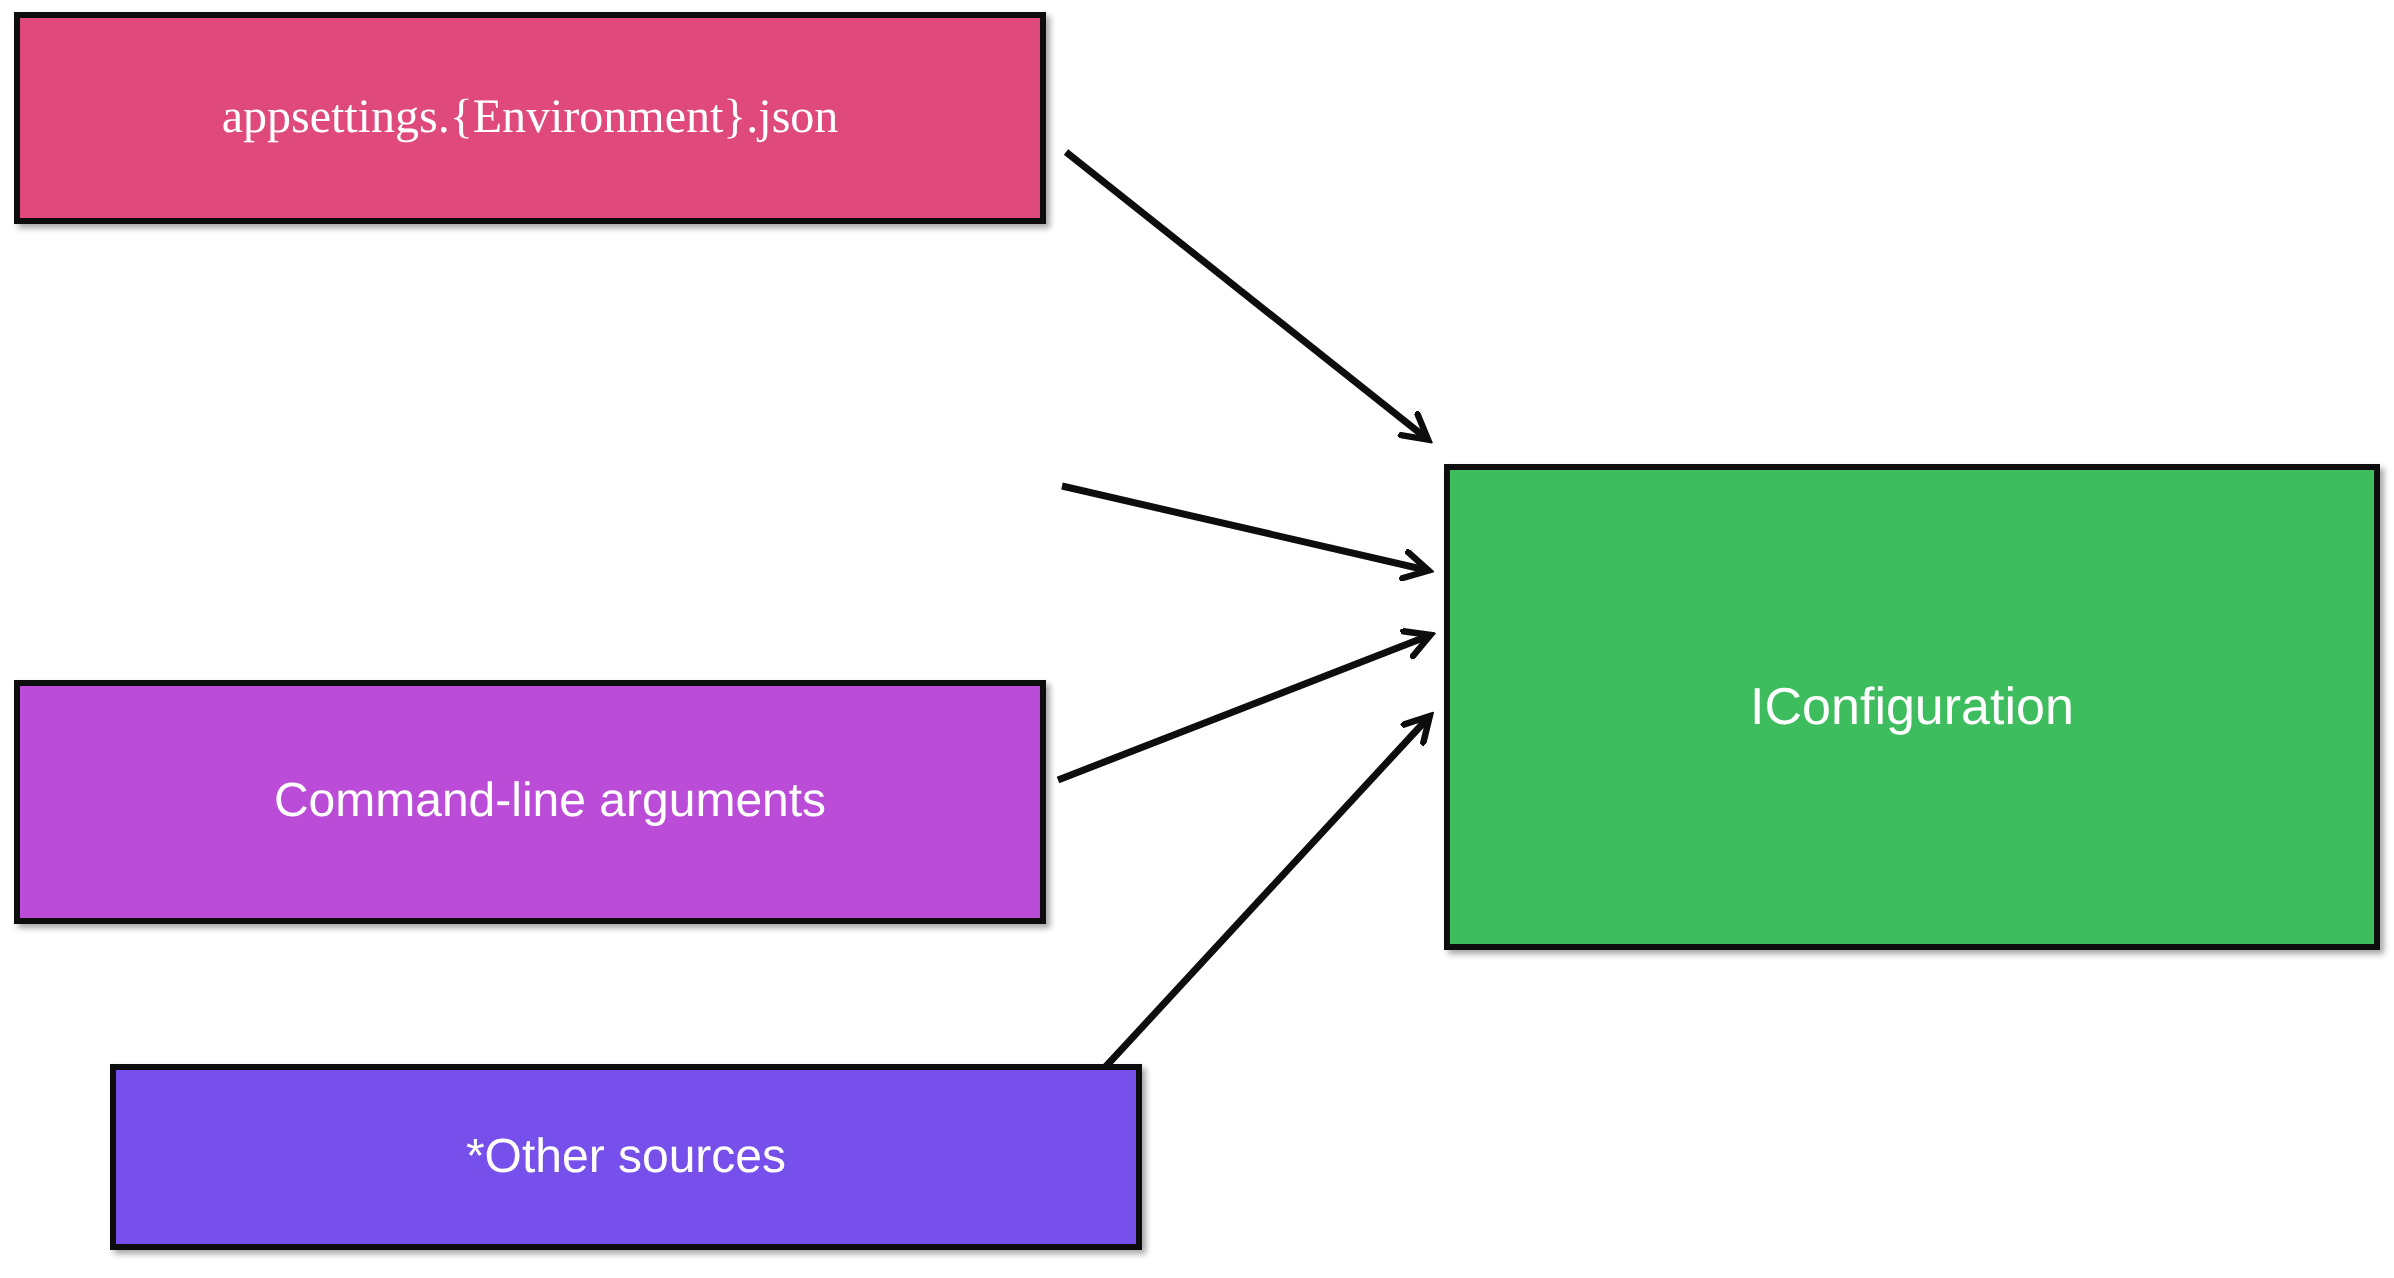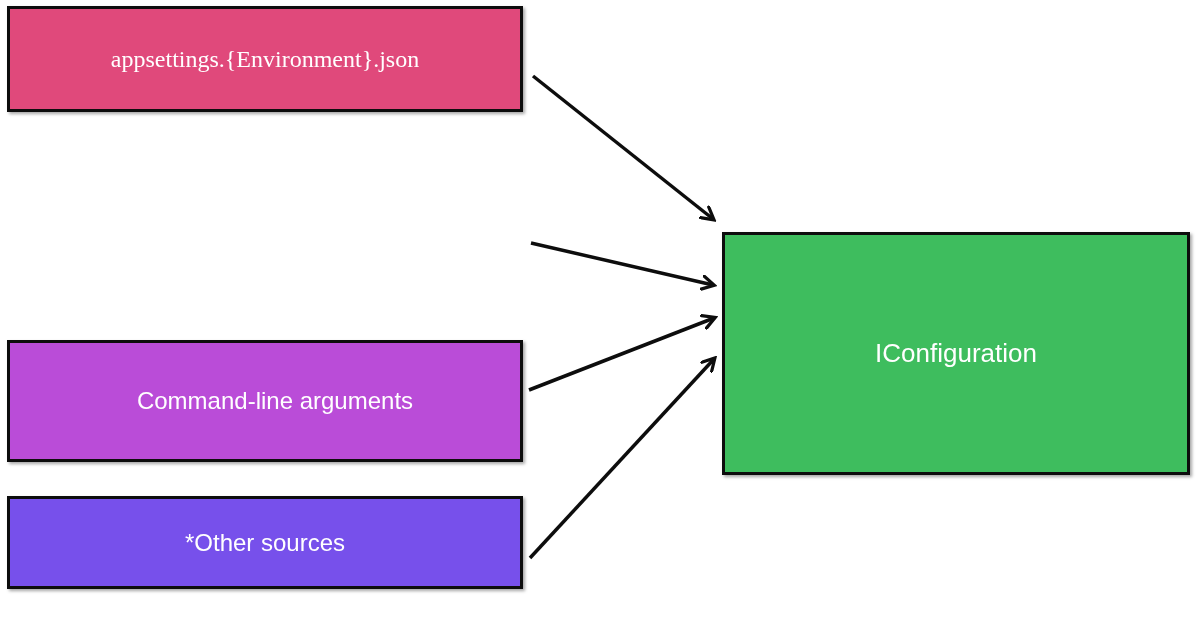--- a/index.html
+++ b/index.html
@@ -23,21 +23,21 @@
     display: flex;
     align-items: center;
     justify-content: center;
     text-align: center;
     color: #ffffff;
   }
   .source { left: 7px; width: 516px; font-size: 24px; }
   .src-1 { top: 6px;   height: 106px; font-family: Liberation Serif, serif; }
   .src-2 { top: 172px; height: 120px; }
   .src-3 { top: 340px; height: 122px; padding-left: 20px; }
-  .src-4 { top: 496px; height: 93px; }
+  .src-4 { top: 532px; height: 93px; margin-left: 48px; }
   .target-node {
     left: 722px; top: 196px;
     width: 468px; height: 243px;
     font-size: 26px;
     margin-top: 36px;
   }
   .arrow-layer {
     position: absolute;
     left: 0; top: 0;
     width: 1197px; height: 639px;

